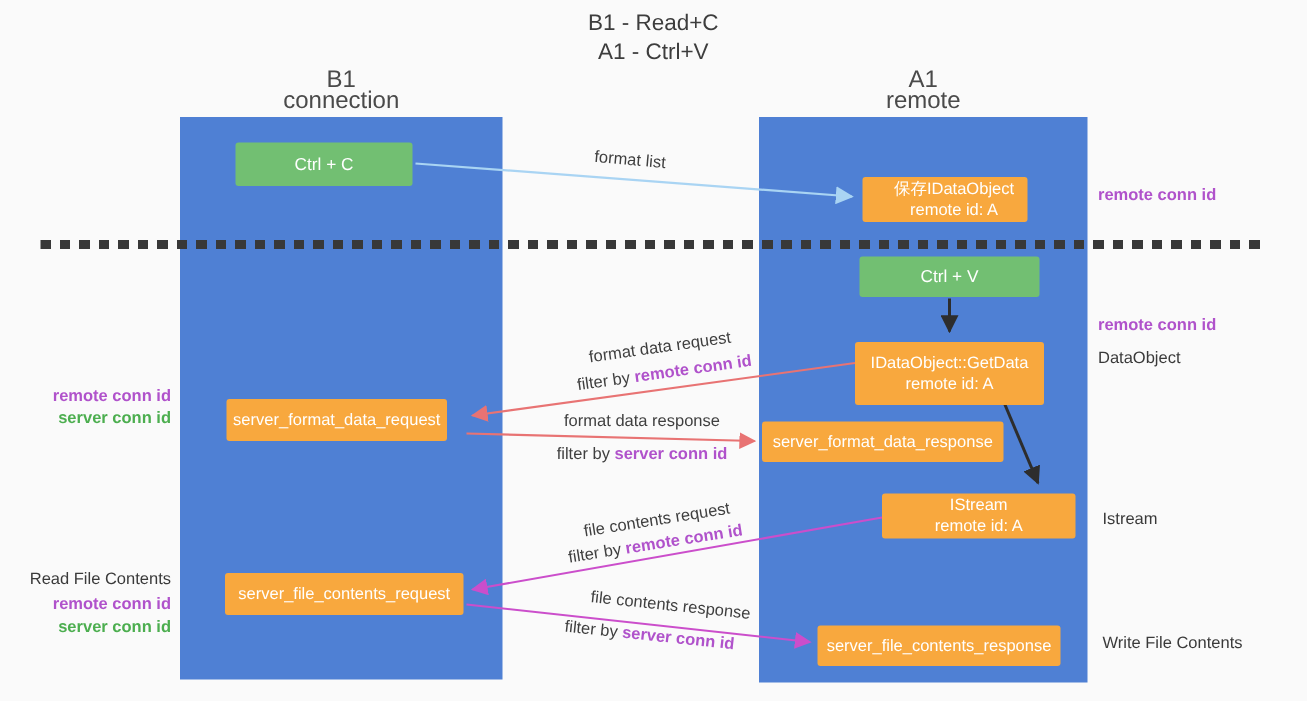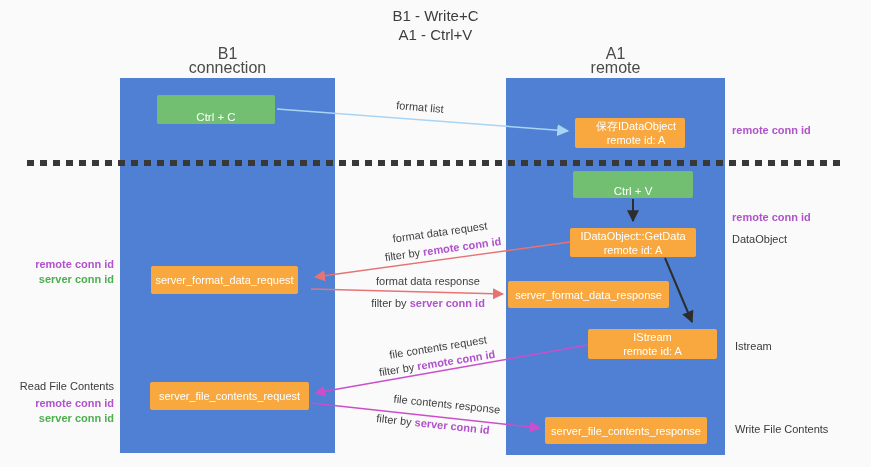--- a/index.html
+++ b/index.html
@@ -57,21 +57,21 @@
     flex-direction: column;
     align-items: center;
     justify-content: center;
     color: #ffffff;
     font-size: 11.5px;
     line-height: 14px;
     text-align: center;
     border-radius: 2px;
     white-space: nowrap;
   }
-  .node.green { background: var(--node-green); justify-content: flex-end; }
+  .node.green { background: var(--node-green); }
   .node.orange { background: var(--node-orange); font-size: 11px; }
   .flabel {
     position: absolute;
     font-size: 11px;
     color: #3f3f3f;
     white-space: nowrap;
     transform-origin: center center;
   }
   .margin-label {
     position: absolute;
@@ -91,21 +91,21 @@
   .fill-red { fill: var(--arrow-red); }
   .fill-magenta { fill: var(--arrow-magenta); }
   .fill-black { fill: var(--arrow-black); }
 </style>
 </head>
 <body>
 
 <div class="canvas">
 
   <div class="title">
-    <div>B1 - Write+C</div>
+    <div>B1 - Read+C</div>
     <div>A1 - Ctrl+V</div>
   </div>
 
   <div class="lane-header" style="left:120px; top:47px; width:215px;">
     <div>B1</div>
     <div>connection</div>
   </div>
   <div class="lane-header" style="left:506px; top:47px; width:219px;">
     <div>A1</div>
     <div>remote</div>
@@ -146,21 +146,21 @@
 
   <div class="node orange" style="left:575px; top:118px; width:110px; height:30px;padding-left:12px;">
     <div>保存IDataObject</div>
     <div>remote id: A</div>
   </div>
 
   <div class="node green" style="left:573px; top:171px; width:120px; height:27px;">
     <div>Ctrl + V</div>
   </div>
 
-  <div class="node orange" style="left:570px; top:228px; width:126px; height:29px;">
+  <div class="node orange" style="left:570px; top:228px; width:126px; height:42px;">
     <div>IDataObject::GetData</div>
     <div>remote id: A</div>
   </div>
 
   <div class="node orange" style="left:151px; top:266px; width:147px; height:28px;">
     <div>server_format_data_request</div>
   </div>
 
   <div class="node orange" style="left:508px; top:281px; width:161px; height:27px;">
     <div>server_format_data_response</div>

